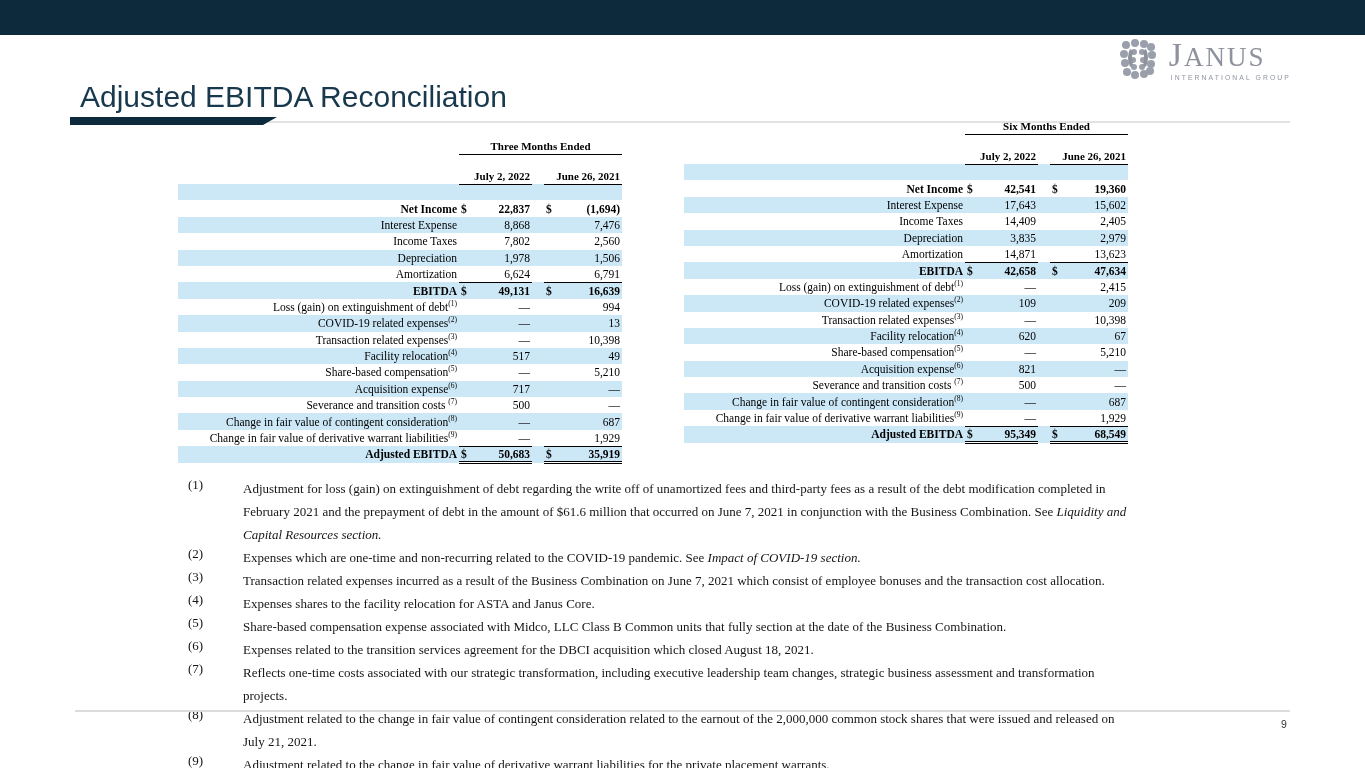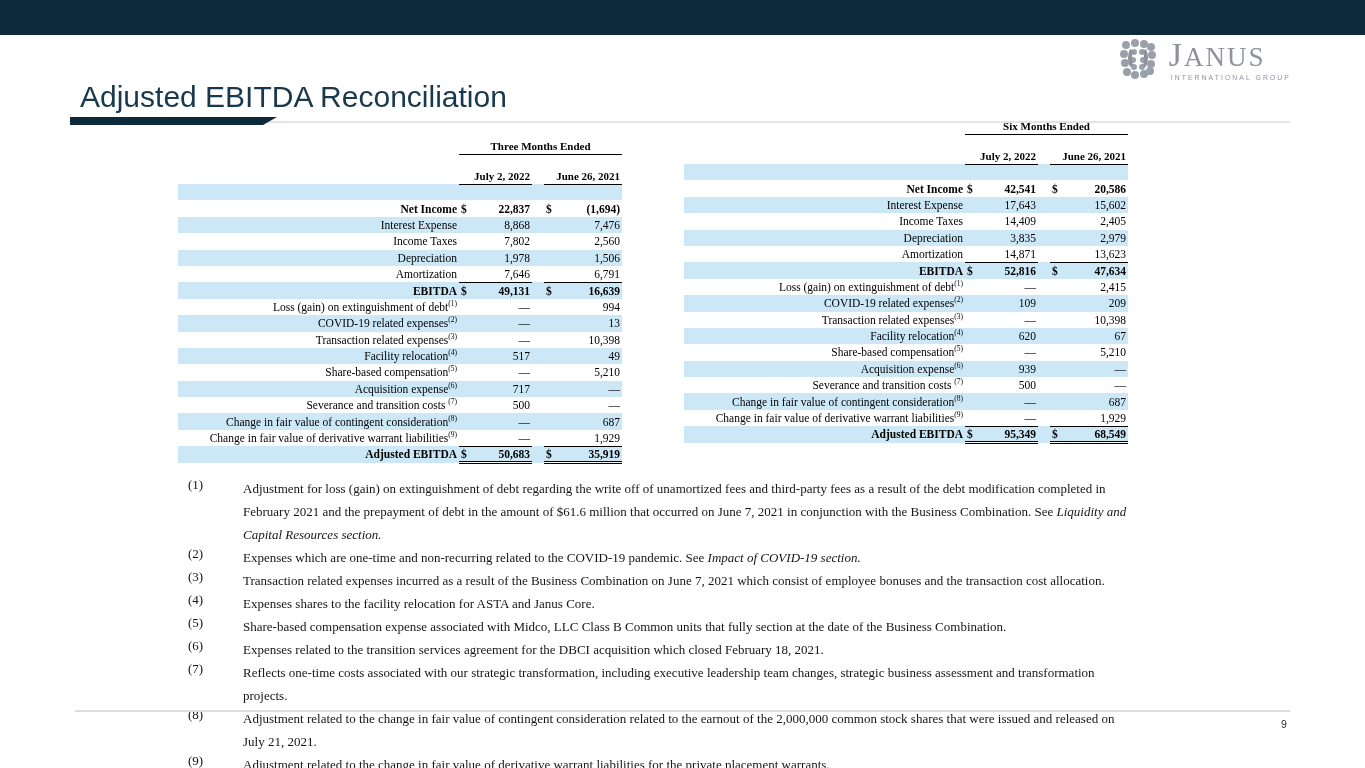--- a/index.html
+++ b/index.html
@@ -170,21 +170,21 @@
         <td class="lbl">Depreciation</td>
         <td class="dollar"></td>
         <td class="v">1,978</td>
         <td></td>
         <td class="dollar"></td>
         <td class="v">1,506</td>
       </tr>
       <tr>
         <td class="lbl">Amortization</td>
         <td class="dollar line-b"></td>
-        <td class="v line-b">7,646</td>
+        <td class="v line-b">6,624</td>
         <td></td>
         <td class="dollar line-b"></td>
         <td class="v line-b">6,791</td>
       </tr>
       <tr class="shade bold">
         <td class="lbl">EBITDA</td>
         <td class="dollar">$</td>
         <td class="v">49,131</td>
         <td></td>
         <td class="dollar">$</td>
@@ -305,21 +305,21 @@
         <td></td>
         <td class="dollar"></td>
         <td class="v"></td>
       </tr>
       <tr class="bold">
         <td class="lbl">Net Income</td>
         <td class="dollar">$</td>
         <td class="v">42,541</td>
         <td></td>
         <td class="dollar">$</td>
-        <td class="v">20,586</td>
+        <td class="v">19,360</td>
       </tr>
       <tr class="shade">
         <td class="lbl">Interest Expense</td>
         <td class="dollar"></td>
         <td class="v">17,643</td>
         <td></td>
         <td class="dollar"></td>
         <td class="v">15,602</td>
       </tr>
       <tr>
@@ -342,21 +342,21 @@
         <td class="lbl">Amortization</td>
         <td class="dollar line-b"></td>
         <td class="v line-b">14,871</td>
         <td></td>
         <td class="dollar line-b"></td>
         <td class="v line-b">13,623</td>
       </tr>
       <tr class="shade bold">
         <td class="lbl">EBITDA</td>
         <td class="dollar">$</td>
-        <td class="v">52,816</td>
+        <td class="v">42,658</td>
         <td></td>
         <td class="dollar">$</td>
         <td class="v">47,634</td>
       </tr>
       <tr>
         <td class="lbl">Loss (gain) on extinguishment of debt<sup>(1)</sup></td>
         <td class="dollar"></td>
         <td class="v">—</td>
         <td></td>
         <td class="dollar"></td>
@@ -390,21 +390,21 @@
         <td class="lbl">Share-based compensation<sup>(5)</sup></td>
         <td class="dollar"></td>
         <td class="v">—</td>
         <td></td>
         <td class="dollar"></td>
         <td class="v">5,210</td>
       </tr>
       <tr class="shade">
         <td class="lbl">Acquisition expense<sup>(6)</sup></td>
         <td class="dollar"></td>
-        <td class="v">939</td>
+        <td class="v">821</td>
         <td></td>
         <td class="dollar"></td>
         <td class="v">—</td>
       </tr>
       <tr>
         <td class="lbl">Severance and transition costs <sup>(7)</sup></td>
         <td class="dollar"></td>
         <td class="v">500</td>
         <td></td>
         <td class="dollar"></td>
@@ -453,21 +453,21 @@
     <div class="fn">
       <div class="fn-num">(4)</div>
       <div class="fn-text">Expenses shares to the facility relocation for ASTA and Janus Core.</div>
     </div>
     <div class="fn">
       <div class="fn-num">(5)</div>
       <div class="fn-text">Share-based compensation expense associated with Midco, LLC Class B Common units that fully section at the date of the Business Combination.</div>
     </div>
     <div class="fn">
       <div class="fn-num">(6)</div>
-      <div class="fn-text">Expenses related to the transition services agreement for the DBCI acquisition which closed February 18, 2021.</div>
+      <div class="fn-text">Expenses related to the transition services agreement for the DBCI acquisition which closed August 18, 2021.</div>
     </div>
     <div class="fn">
       <div class="fn-num">(7)</div>
       <div class="fn-text">Reflects one-time costs associated with our strategic transformation, including executive leadership team changes, strategic business assessment and transformation projects.</div>
     </div>
     <div class="fn">
       <div class="fn-num">(8)</div>
       <div class="fn-text">Adjustment related to the change in fair value of contingent consideration related to the earnout of the 2,000,000 common stock shares that were issued and released on July 21, 2021.</div>
     </div>
     <div class="fn">

